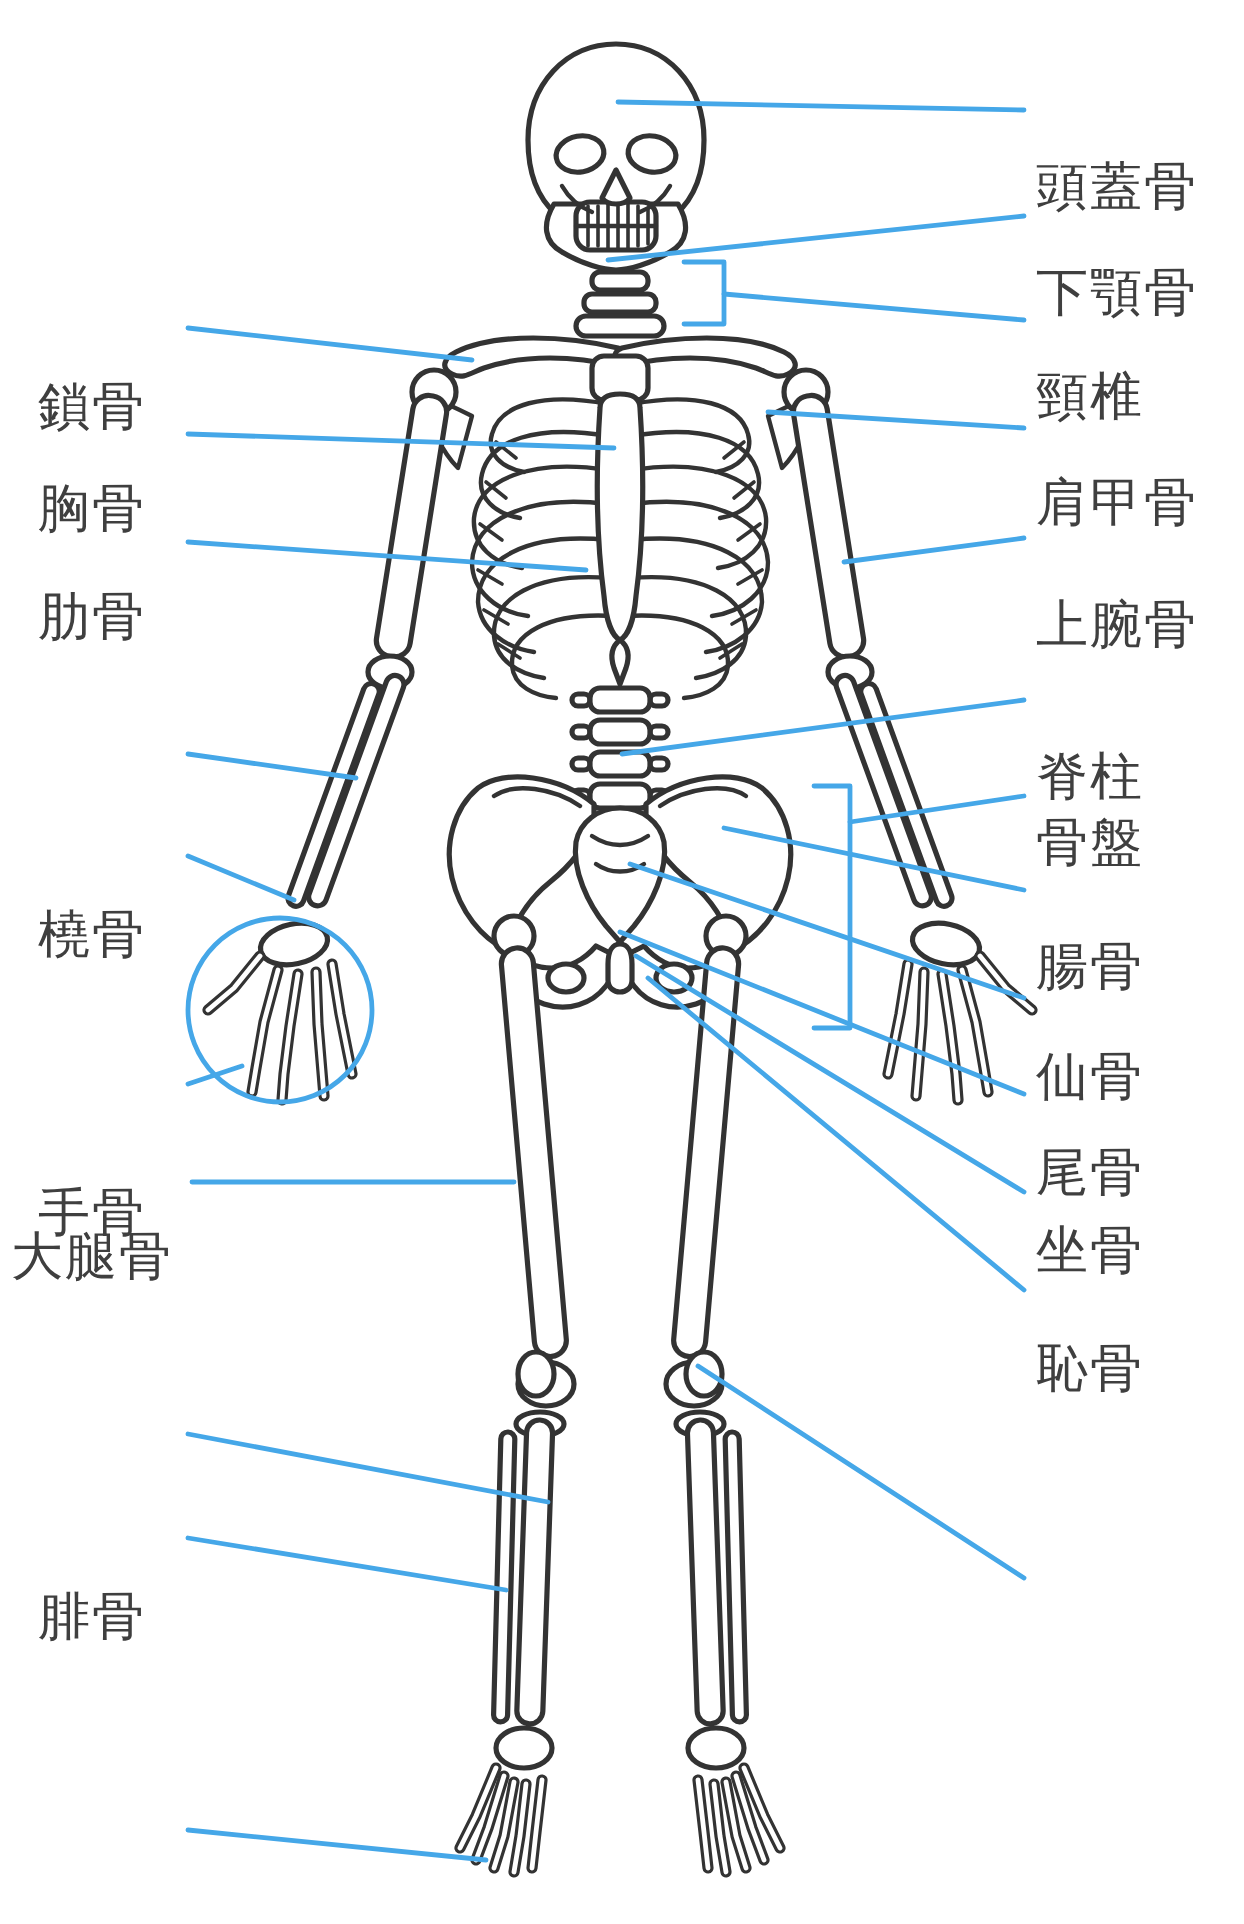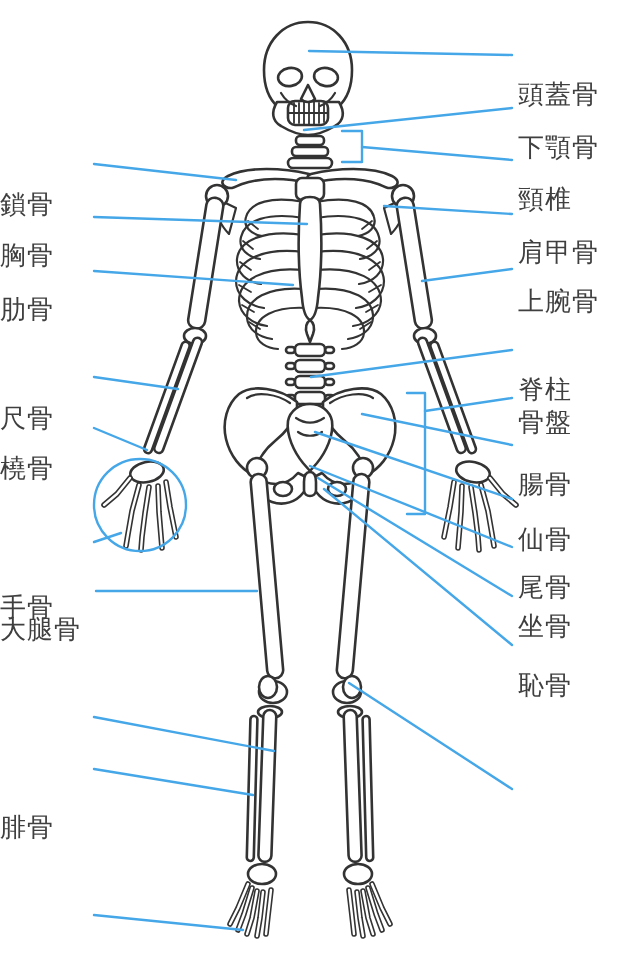--- a/index.html
+++ b/index.html
@@ -11,21 +11,21 @@
   html,body{margin:0;padding:0;background:var(--bg);}
   .stage{
     position:relative;width:622px;height:962px;background:var(--bg);
     font-family:"DejaVu Sans",sans-serif;overflow:hidden;
   }
   .stage svg{position:absolute;left:0;top:0;}
   .lbl{
     position:absolute;font-size:26px;line-height:32px;height:32px;
     color:var(--label);letter-spacing:1px;white-space:nowrap;margin-top:39px;
   }
-  .lbl.l{left:0;width:92px;text-align:left;}
+  .lbl.l{left:0;width:92px;text-align:center;}
   .lbl.r{left:518px;text-align:left;}
   
   .bone{fill:#fff;stroke:var(--ink);stroke-width:2.6;stroke-linejoin:round;stroke-linecap:round;}
   .bl{fill:none;stroke:var(--ink);stroke-width:2.2;stroke-linejoin:round;stroke-linecap:round;}
   .hatch{fill:none;stroke:var(--ink);stroke-width:1.8;stroke-linecap:round;}
   .tube{fill:none;stroke:var(--ink);stroke-width:5.6;stroke-linecap:round;stroke-linejoin:round;}
   .tube2{fill:none;stroke:#fff;stroke-width:2.4;stroke-linecap:round;stroke-linejoin:round;}
   .blue{fill:none;stroke:var(--accent);stroke-width:2.4;stroke-linecap:round;stroke-linejoin:round;}
 </style>
 </head>
@@ -191,31 +191,30 @@
 
       <path class="blue" d="M342,131 L362,131 L362,162 L342,162"></path>
       <path class="blue" d="M407,393 L425,393 L425,514 L407,514"></path>
       <circle class="blue" cx="140" cy="505" r="46"></circle>
     </g>
   </svg>
 
   <div class="lbl l" style="top:149px">鎖骨</div>
   <div class="lbl l" style="top:200px">胸骨</div>
   <div class="lbl l" style="top:254px">肋骨</div>
-  <div class="lbl l" style="top:363px">尺骨</div>
   <div class="lbl l" style="top:413px">橈骨</div>
   <div class="lbl l" style="top:552px">手骨</div>
   <div class="lbl l" style="top:574px">大腿骨</div>
-  <div class="lbl l" style="top:772px">腓骨</div>
+  <div class="lbl l" style="top:754px">腓骨</div>
 
   <div class="lbl r" style="top:39px">頭蓋骨</div>
   <div class="lbl r" style="top:92px">下顎骨</div>
   <div class="lbl r" style="top:144px">頸椎</div>
   <div class="lbl r" style="top:197px">肩甲骨</div>
-  <div class="lbl r" style="top:246px">上腕骨</div>
+  <div class="lbl r" style="top:258px">上腕骨</div>
   <div class="lbl r" style="top:334px">脊柱</div>
   <div class="lbl r" style="top:367px">骨盤</div>
   <div class="lbl r" style="top:429px">腸骨</div>
   <div class="lbl r" style="top:484px">仙骨</div>
   <div class="lbl r" style="top:532px">尾骨</div>
   <div class="lbl r" style="top:571px">坐骨</div>
   <div class="lbl r" style="top:630px">恥骨</div>
 </div>
 
 </body></html>

